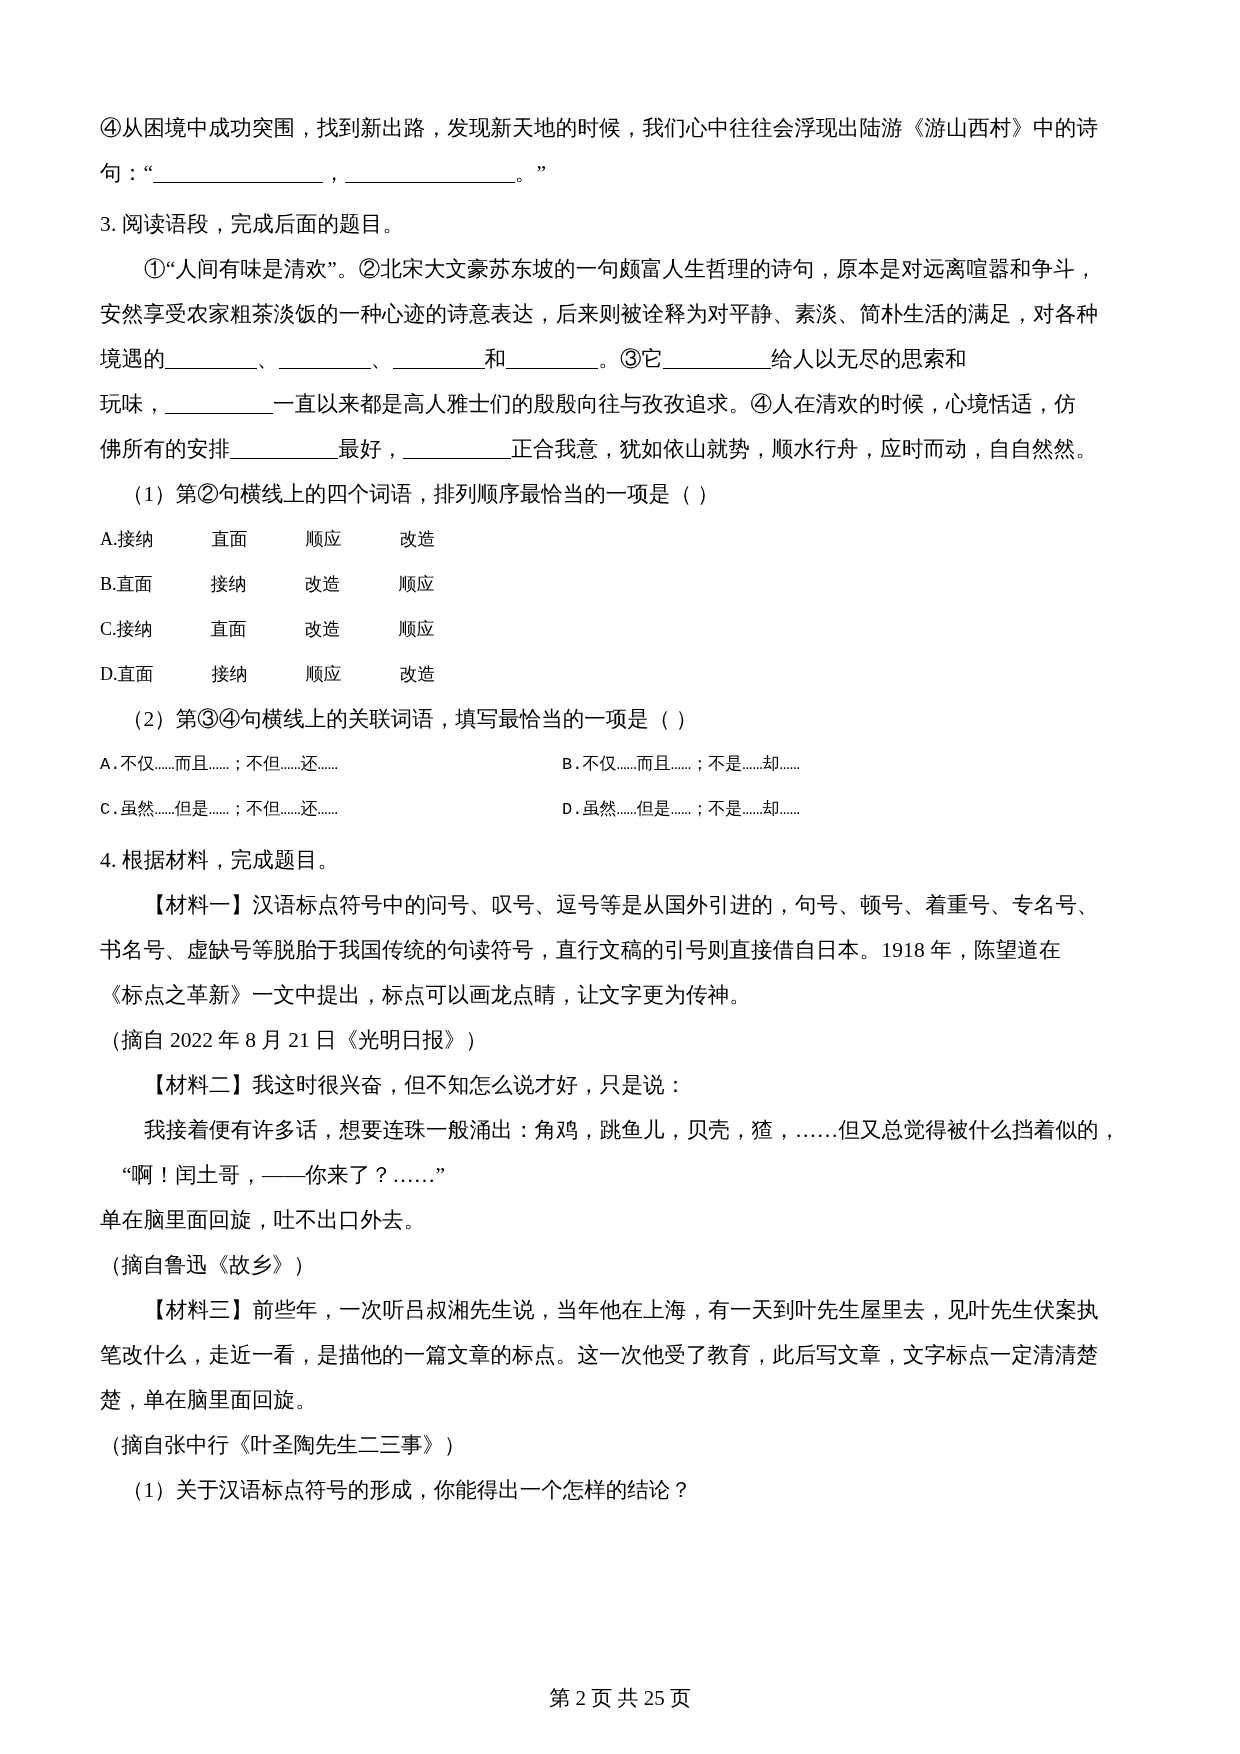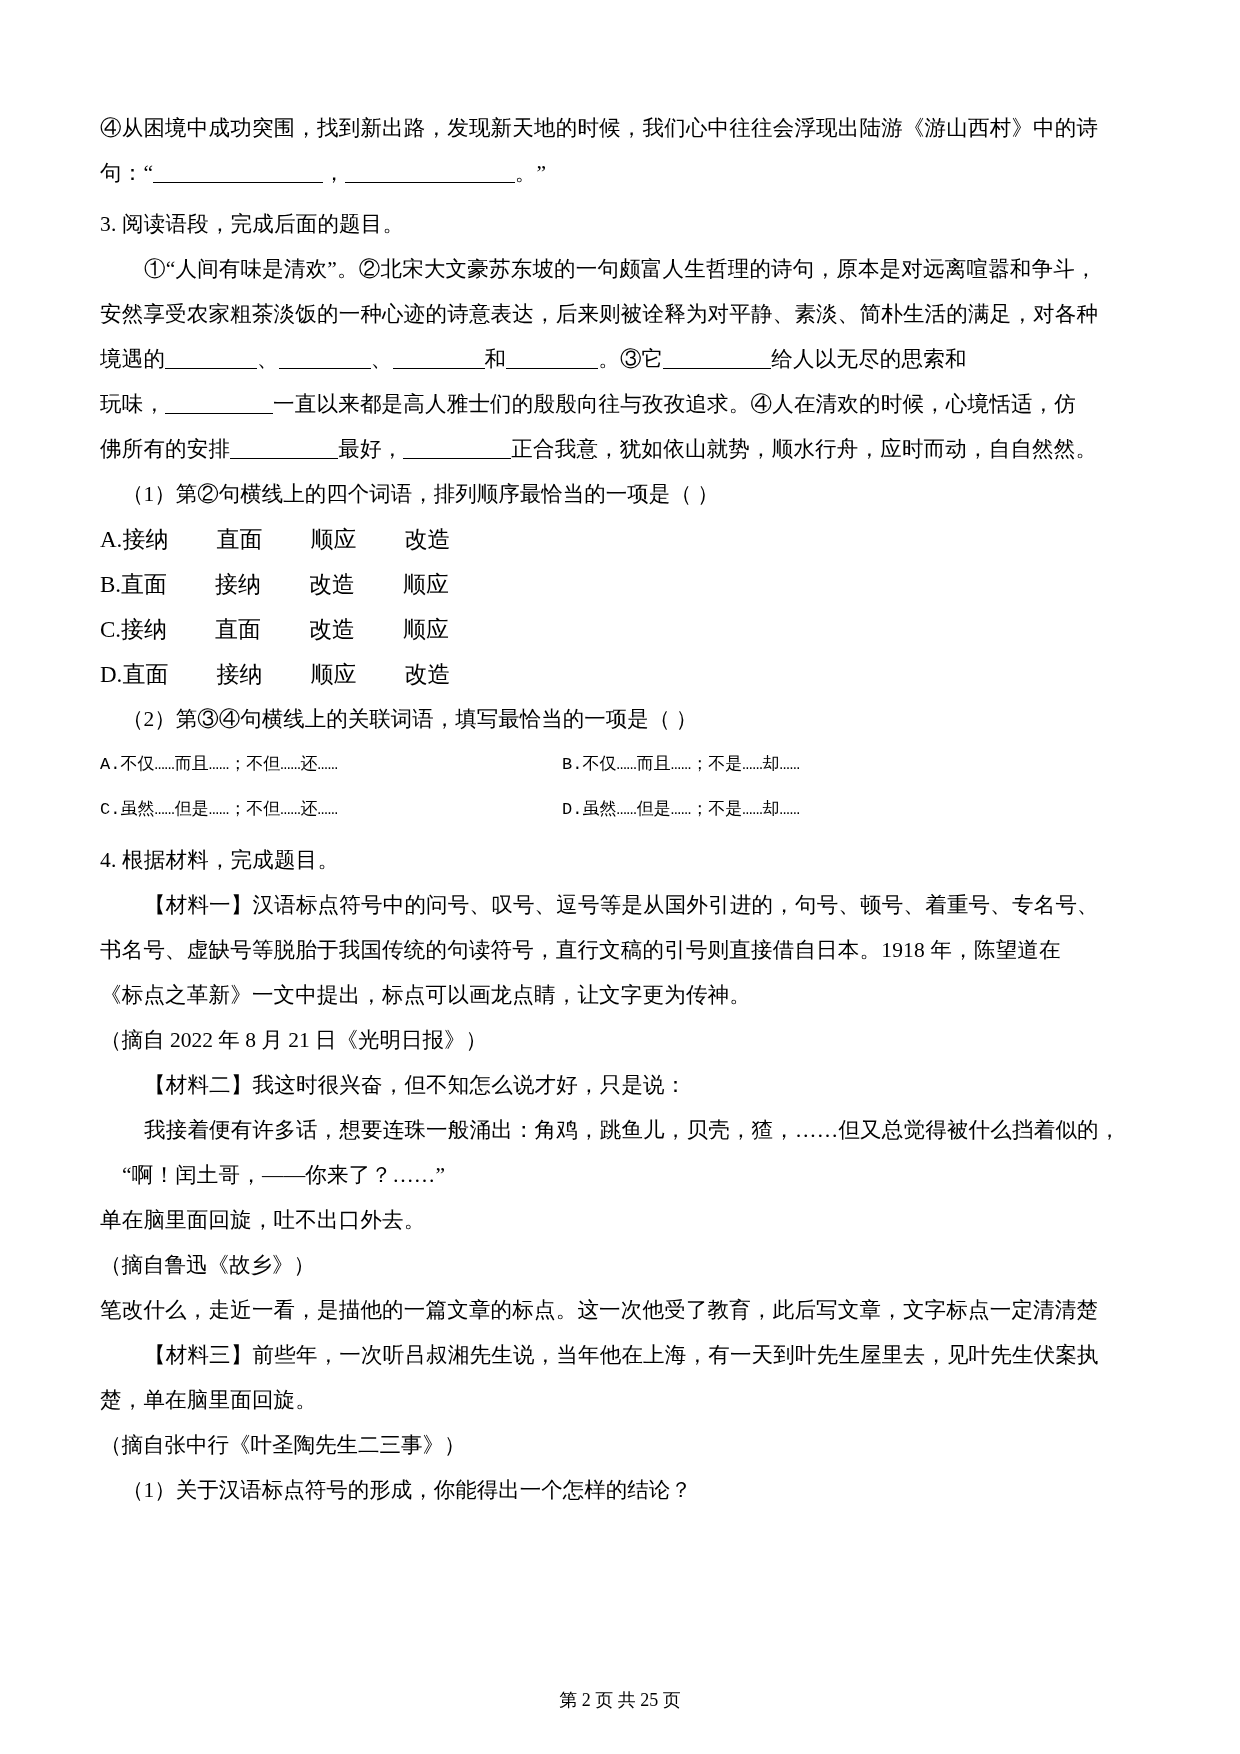--- a/index.html
+++ b/index.html
@@ -40,21 +40,21 @@
     border-bottom: 1.4px solid #000;
     vertical-align: -3px;
   }
   .blank-l {
     display: inline-block;
     width: 170px;
     border-bottom: 1.4px solid #000;
     vertical-align: -3px;
   }
   .opt-row {
-    font-size: 23px;
+    font-size: 18px;
     line-height: 45px;
     white-space: nowrap;
   }
   .opt-row .lbl {
     display: inline-block;
   }
   .opt-row .w {
     display: inline-block;
     width: 94px;
   }
@@ -82,21 +82,21 @@
     line-height: 45px;
     text-indent: 22px;
   }
   .sp-top-a { margin-top: 6px; }
   .footer {
     position: absolute;
     left: 0;
     right: 0;
     bottom: 42px;
     text-align: center;
-    font-size: 18px;
+    font-size: 21px;
     font-family: "Liberation Serif", "DejaVu Serif", serif;
   }
 </style>
 </head>
 <body>
 
 <div class="page">
 
   <div class="line">④从困境中成功突围，找到新出路，发现新天地的时候，我们心中往往会浮现出陆游《游山西村》中的诗</div>
   <div class="line">
@@ -147,21 +147,21 @@
   <div class="line">书名号、虚缺号等脱胎于我国传统的句读符号，直行文稿的引号则直接借自日本。1918 年，陈望道在</div>
   <div class="line">《标点之革新》一文中提出，标点可以画龙点睛，让文字更为传神。</div>
   <div class="attrib">（摘自 2022 年 8 月 21 日《光明日报》）</div>
 
   <div class="line" style="text-indent:44px">【材料二】我这时很兴奋，但不知怎么说才好，只是说：</div>
   <div class="line" style="text-indent:44px">我接着便有许多话，想要连珠一般涌出：角鸡，跳鱼儿，贝壳，猹，……但又总觉得被什么挡着似的，</div>
   <div class="line" style="text-indent:22px">“啊！闰土哥，——你来了？……”</div>
   <div class="line">单在脑里面回旋，吐不出口外去。</div>
   <div class="attrib">（摘自鲁迅《故乡》）</div>
 
+  <div class="line" style="text-indent:44px">【材料三】前些年，一次听吕叔湘先生说，当年他在上海，有一天到叶先生屋里去，见叶先生伏案执</div>
   <div class="line">笔改什么，走近一看，是描他的一篇文章的标点。这一次他受了教育，此后写文章，文字标点一定清清楚</div>
-  <div class="line" style="text-indent:44px">【材料三】前些年，一次听吕叔湘先生说，当年他在上海，有一天到叶先生屋里去，见叶先生伏案执</div>
   <div class="line">楚，单在脑里面回旋。</div>
   <div class="attrib">（摘自张中行《叶圣陶先生二三事》）</div>
 
   <div class="q-sub">（1）关于汉语标点符号的形成，你能得出一个怎样的结论？</div>
 
   <div class="footer">第 2 页 共 25 页</div>
 </div>
 
 </body></html>

